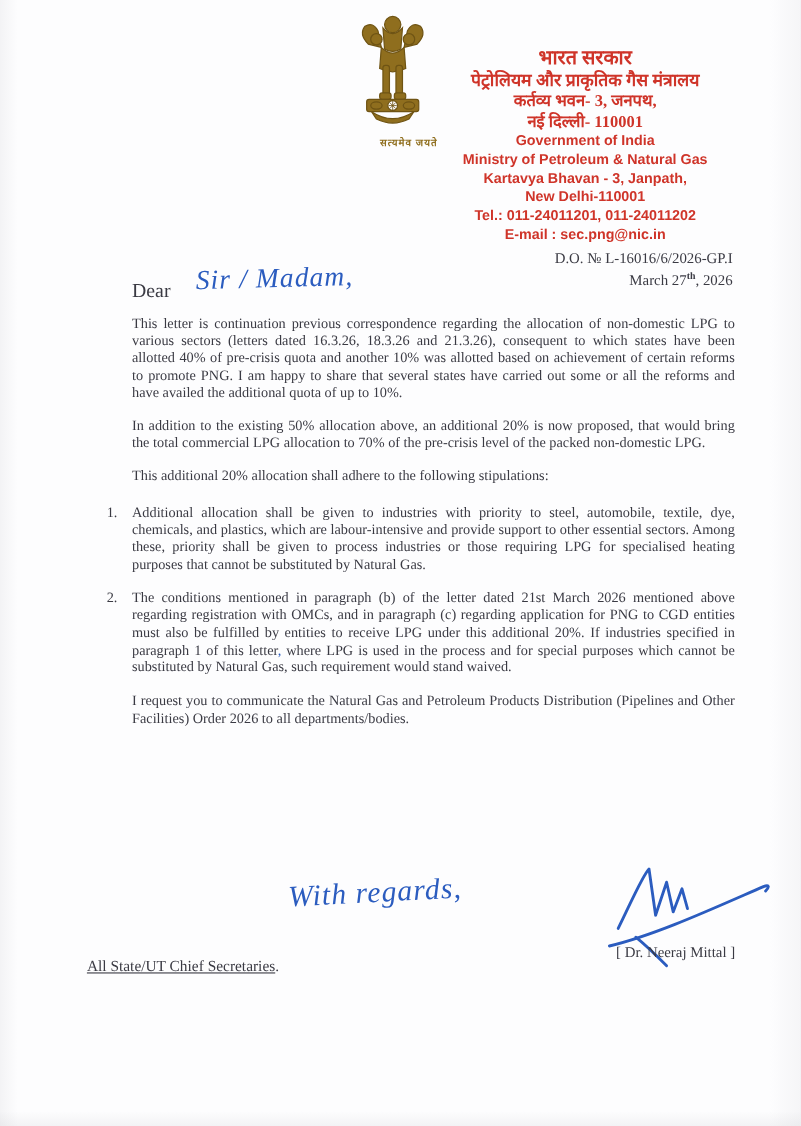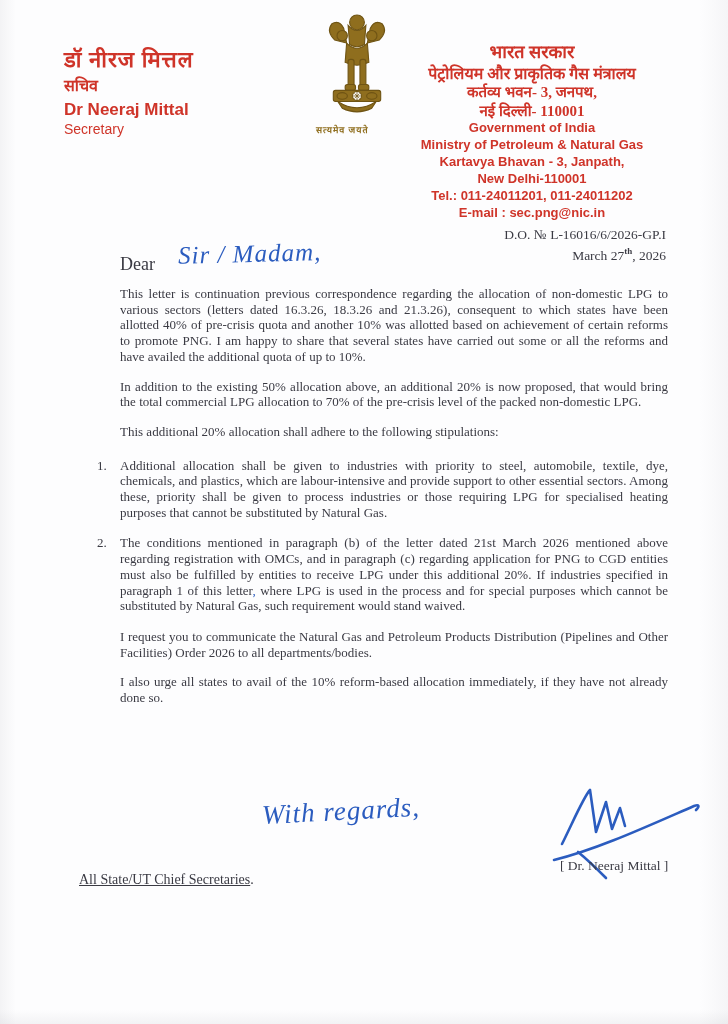--- a/index.html
+++ b/index.html
@@ -12,21 +12,21 @@
   .page::after{content:"";position:absolute;left:0;right:0;bottom:0;height:14px;
     background:linear-gradient(180deg,rgba(0,0,0,0) 0,rgba(120,120,130,.08) 100%);pointer-events:none;}
   .red{color:#cf3429;}
   .ink{color:#2b5cbf;}
   
   .lh-left{position:absolute;left:64px;top:46px;line-height:1.25;}
   .lh-left .hi-name{font-size:22px;font-weight:bold;letter-spacing:1px;}
   .lh-left .hi-desg{font-size:16px;font-weight:bold;margin-top:2px;}
   .lh-left .en-name{font-family:"Liberation Sans",sans-serif;font-size:17px;font-weight:bold;margin-top:3px;}
   .lh-left .en-desg{font-family:"Liberation Sans",sans-serif;font-size:14px;margin-top:1px;}
-  .emblem{position:absolute;left:316px;top:10px;width:82px;text-align:left;}
+  .emblem{position:absolute;left:316px;top:10px;width:82px;text-align:right;}
   .emblem svg{display:block;margin:0 auto;}
   .emblem .motto{font-size:9px;color:#8f6e1e;font-weight:bold;margin-top:1px;letter-spacing:1px;}
   .lh-right{position:absolute;right:46px;top:42px;width:300px;text-align:center;line-height:1.22;}
   .lh-right .hi1{font-size:18px;font-weight:bold;}
   .lh-right .hi2{font-size:16px;font-weight:bold;}
   .lh-right .hi3,.lh-right .hi4{font-size:15px;font-weight:bold;}
   .lh-right .en{font-family:"Liberation Sans",sans-serif;font-size:13px;font-weight:bold;line-height:1.3;}
   
   .refblock{position:absolute;right:62px;top:226px;text-align:right;font-size:13.5px;line-height:1.4;}
   .refblock sup{font-size:9px;font-weight:bold;}
@@ -46,26 +46,20 @@
   .signature{position:absolute;left:548px;top:782px;width:165px;height:100px;}
   .signatory{position:absolute;left:560px;top:858px;font-size:13.5px;}
   .addressee{position:absolute;left:68px;top:872px;font-size:14px;margin-left:11px;}
   .addressee .u{text-decoration:underline;}
 </style>
 </head>
 <body>
 
 <div class="page">
 
-  <div class="lh-left red">
-    <div class="hi-name">डॉ नीरज मित्तल</div>
-    <div class="hi-desg">सचिव</div>
-    <div class="en-name">Dr Neeraj Mittal</div>
-    <div class="en-desg">Secretary</div>
-  </div>
 
   <div class="emblem">
     <span>
       <svg width="74" height="112" viewBox="0 0 100 150">
         <g fill="#8f6e1e" stroke="#6f5414" stroke-width="1.5">
 
           <path d="M20 40 Q8 28 16 18 Q26 12 32 24 L36 44 Z"></path>
           <path d="M80 40 Q92 28 84 18 Q74 12 68 24 L64 44 Z"></path>
 
           <circle cx="50" cy="16" r="10"></circle>
@@ -125,21 +119,20 @@
       <span class="num">1.</span>
       <span class="itext">Additional allocation shall be given to industries with priority to steel, automobile, textile, dye, chemicals, and plastics, which are labour-intensive and provide support to other essential sectors. Among these, priority shall be given to process industries or those requiring LPG for specialised heating purposes that cannot be substituted by Natural Gas.</span>
     </div>
 
     <div class="list-item">
       <span class="num">2.</span>
       <span class="itext"><span>The conditions mentioned in paragraph (b) of the letter dated 21st March 2026 mentioned above regarding registration with OMCs, and in paragraph (c) regarding application for PNG to CGD entities must also be fulfilled by entities to receive LPG under this additional 20%. If industries specified in paragraph 1 of this letter</span><span class="ink">,</span><span> where LPG is used in the process and for special purposes which cannot be substituted by Natural Gas, such requirement would stand waived.</span></span>
     </div>
 
     <p class="para">I request you to communicate the Natural Gas and Petroleum Products Distribution (Pipelines and Other Facilities) Order 2026 to all departments/bodies.</p>
-    <p class="para" style="margin-bottom:12px;">I also urge all states to avail of the 10% reform-based allocation immediately, if they have not already done so.</p>
   </div>
 
   <div class="hand regards">With regards,</div>
 
   <div class="signature">
     <svg width="165" height="100" viewBox="0 0 165 100">
       <g fill="none" stroke="#2b5cbf" stroke-width="2.6" stroke-linecap="round" stroke-linejoin="round">
         <path d="M14 62 C 24 42, 36 14, 42 8 L 48 50 L 58 20 L 64 47 L 72 26 L 77 44"></path>
         <path d="M6 78 C 48 68, 100 44, 146 24 C 151 22, 152 24, 148 28"></path>
         <path d="M30 70 C 40 78, 50 88, 58 96"></path>

